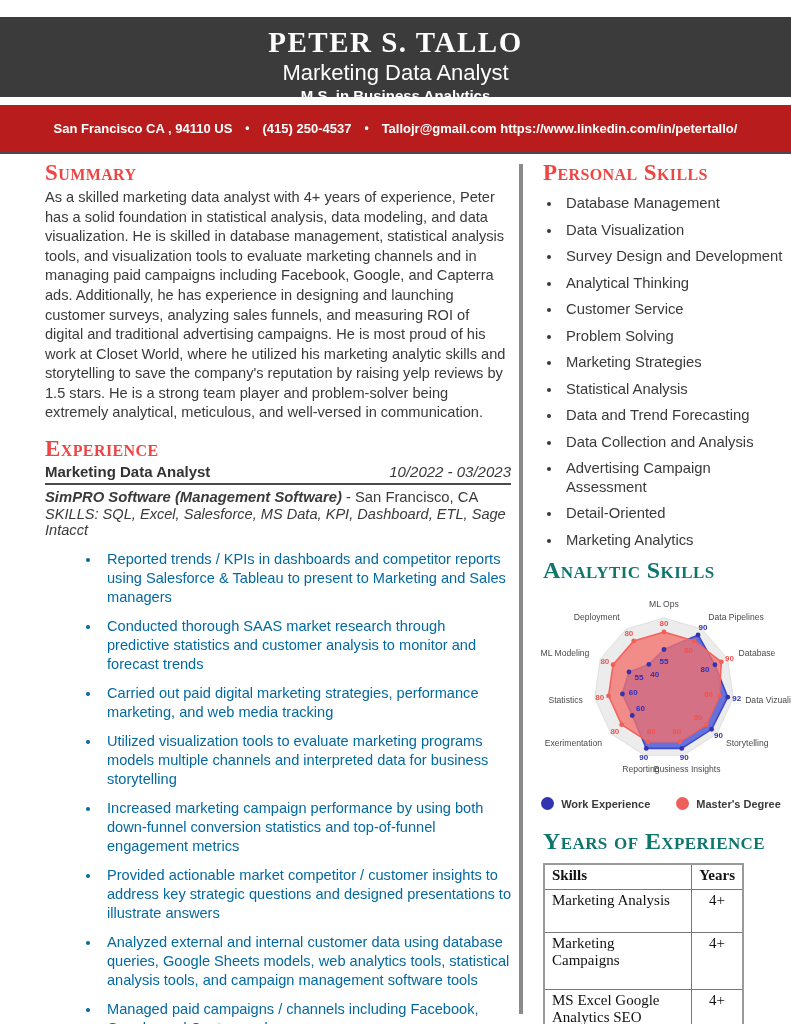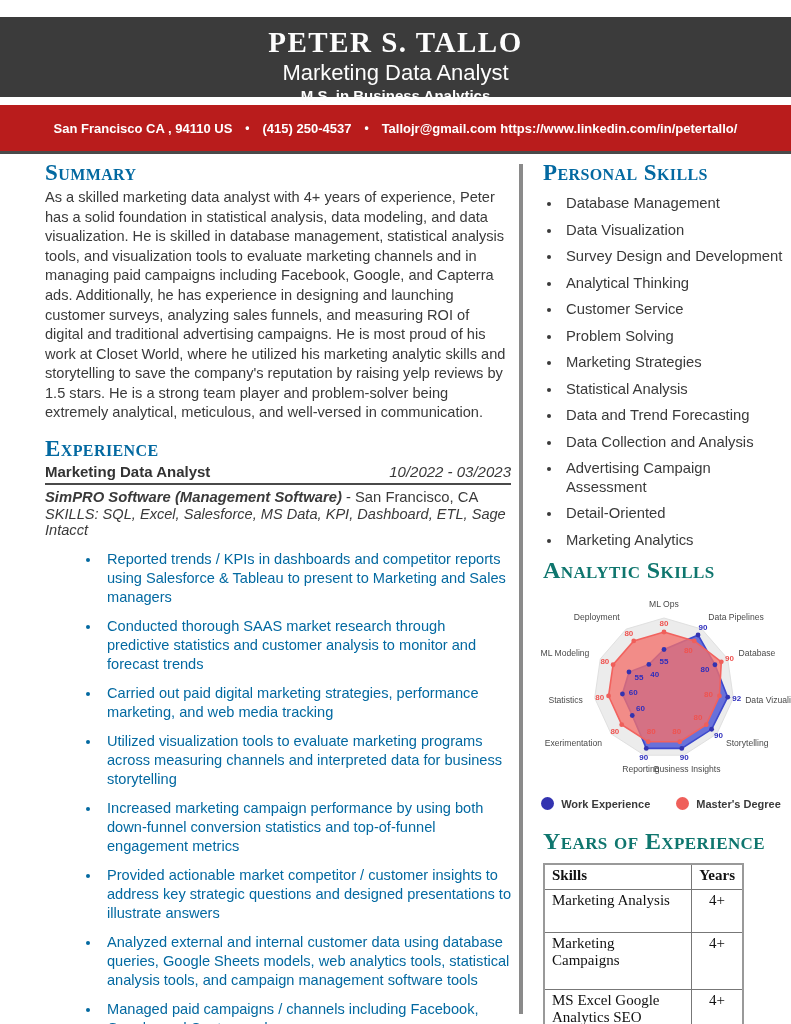--- a/index.html
+++ b/index.html
@@ -17,21 +17,21 @@
   .subtitle { font-size:15px; color:#fdfdfd; font-weight:700; margin-top:1px; }
   .contact-seg { color:#ffffff; font-weight:700; font-size:13px; }
   .contact-sep { color:#ffffff; font-weight:700; font-size:12px; }
   
   .col-left { position:absolute; left:45px; top:160px; width:466px; }
   .col-divider { position:absolute; left:519px; top:164px; width:4px; height:850px; background:#8a8a8a; }
   .col-right { position:absolute; left:543px; top:160px; width:244px; }
   
   .h-sec {
     font-family:"Liberation Serif", serif; font-variant:small-caps; font-weight:700;
-    font-size:23px; letter-spacing:0.4px; color:#0369a1; line-height:1.1;
+    font-size:23px; letter-spacing:0.4px; color:#ef4444; line-height:1.1;
   }
   .h-sec.dark { color:#0f766e; font-size:24px; }
   
   .summary-text { font-size:14.6px; line-height:1.34; color:#3a3a3a; margin-top:3px; }
   .exp-head { margin-top:13px; }
   .job-row { display:flex; justify-content:space-between; align-items:baseline; margin-top:2px; }
   .job-title { font-weight:700; font-size:15px; color:#333; }
   .job-dates { font-style:italic; font-size:15px; color:#3a3a3a; }
   .job-rule { border:none; border-top:2px solid #4a4a4a; margin:3px 0 4px 0; }
   .company-line { font-size:14.8px; color:#3a3a3a; }
@@ -89,21 +89,21 @@
     </div>
     <hr class="job-rule">
     <div class="company-line">
       <span class="company-name">SimPRO Software (Management Software)</span><span> - San Francisco, CA</span>
     </div>
     <div class="skills-line">SKILLS: SQL, Excel, Salesforce, MS Data, KPI, Dashboard, ETL, Sage Intacct</div>
     <ul class="exp-bullets" id="exp-bullets">
         <li>Reported trends / KPIs in dashboards and competitor reports using Salesforce &amp; Tableau to present to Marketing and Sales managers</li>
         <li>Conducted thorough SAAS market research through predictive statistics and customer analysis to monitor and forecast trends</li>
         <li>Carried out paid digital marketing strategies, performance marketing, and web media tracking</li>
-        <li>Utilized visualization tools to evaluate marketing programs across measuring channels and interpreted data for business storytelling</li>
+        <li>Utilized visualization tools to evaluate marketing programs models multiple channels and interpreted data for business storytelling</li>
         <li>Increased marketing campaign performance by using both down-funnel conversion statistics and top-of-funnel engagement metrics</li>
         <li>Provided actionable market competitor / customer insights to address key strategic questions and designed presentations to illustrate answers</li>
         <li>Analyzed external and internal customer data using database queries, Google Sheets models, web analytics tools, statistical analysis tools, and campaign management software tools</li>
         <li>Managed paid campaigns / channels including Facebook, Google, and Capterra ads</li>
       </ul>
 
   </div>
 
   <div class="col-divider"></div>
 

